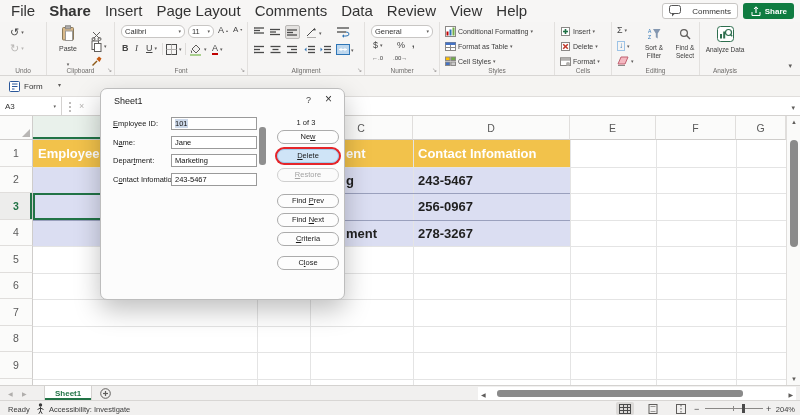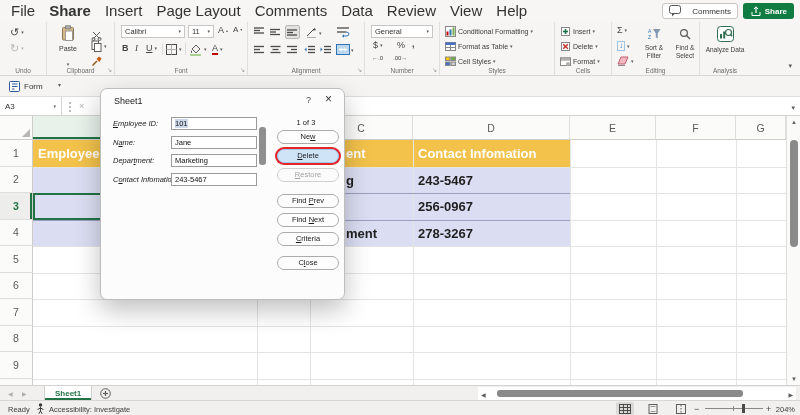--- a/index.html
+++ b/index.html
@@ -27,21 +27,21 @@
 
   
   #ribbon{position:absolute;top:22px;left:0;right:0;height:54px;background:var(--ribbon-bg);
           border-bottom:1px solid #d8d6d4;}
   .rg{position:absolute;top:0;height:53px;border-right:1px solid var(--line);}
   .glabel{position:absolute;bottom:1px;left:0;right:0;text-align:center;font-size:6.5px;color:#6e6c6a;}
   .launch{position:absolute;bottom:2px;right:2px;font-size:6px;color:#8a8886;line-height:1;}
   .rbtn{display:flex;align-items:center;gap:2px;}
   .rlabel7{font-size:7px;color:#3b3b3b;white-space:nowrap;}
   .rlabel65{font-size:6.5px;color:#3b3b3b;text-align:center;line-height:1.25;}
-  .combo{background:#fff;border:1px solid #c8c6c4;border-radius:0;display:flex;align-items:center;
+  .combo{background:#fff;border:1px solid #c8c6c4;border-radius:6px;display:flex;align-items:center;
          justify-content:space-between;padding:0 3px;font-size:7.5px;color:#333;}
   .glyphbtn{font-size:9px;color:#444;line-height:1;}
   .selbox{background:#e4e2e0;border:1px solid #b9b7b5;border-radius:2px;padding:1px;}
   .sep{position:absolute;width:1px;background:#dedcda;top:2px;height:12px;}
 
   
   #qat{position:absolute;top:76px;left:0;right:0;height:21px;background:#f5f4f2;border-bottom:1px solid #e0dedc;}
   #form-btn{position:absolute;left:4px;top:2px;height:16px;display:flex;align-items:center;gap:4px;padding:0 5px;font-size:8px;color:#333;}
   #qat-custom{position:absolute;left:58px;top:6px;}
   #frow{position:absolute;top:97px;left:0;right:0;height:19px;background:#fff;border-bottom:1px solid #d4d2d0;}
@@ -101,21 +101,21 @@
   #zoom-tick{position:absolute;left:733px;top:5px;width:1px;height:5px;background:#8a8886;}
   #zoom-thumb{position:absolute;left:742px;top:3px;width:3px;height:9px;background:#4a4a4a;}
   #zoom-pct{position:absolute;right:5px;top:4px;}
 
   
   #dialog{position:absolute;left:100px;top:88px;width:245px;height:212px;background:#fcfcfc;
           border:1px solid #bdbdbd;border-radius:7px;box-shadow:0 10px 26px rgba(0,0,0,.25);z-index:50;}
   #dlg-title{position:absolute;left:13px;top:7px;font-size:9px;color:#1a1a1a;}
   #dlg-help{position:absolute;right:33px;top:6px;font-size:9px;color:#444;}
   #dlg-close{position:absolute;right:12px;top:3px;font-size:12px;color:#333;}
-  .dfield-label{position:absolute;left:12px;font-size:7.5px;color:#1a1a1a;line-height:13px;white-space:nowrap;font-style:italic;}
+  .dfield-label{position:absolute;left:12px;font-size:7.5px;color:#1a1a1a;line-height:13px;white-space:nowrap;}
   .dinput{position:absolute;left:70px;width:86px;height:13px;background:#fff;border:1px solid #9a9a9a;
           font-size:7.5px;color:#111;line-height:11px;padding-left:3px;white-space:nowrap;}
   .val-sel{background:#cdd9ea;}
   #dlg-scroll{position:absolute;left:158px;top:38px;width:7px;height:38px;background:#8f8f8f;border-radius:3px;}
   #dlg-count{position:absolute;left:172px;top:29px;width:66px;text-align:center;font-size:7.5px;color:#1a1a1a;}
   .dbtn{position:absolute;left:176px;width:62px;height:14px;background:#fdfdfd;border:1px solid #ababab;
         border-radius:7px;font-size:7.5px;color:#1a1a1a;text-align:center;line-height:12px;}
   .dbtn.highlight{background:#cfe4f7;border-color:#9ecaeb;box-shadow:0 0 0 2px var(--red);}
   .dbtn.disabled{color:#a3a3a3;border-color:#cfcfcf;background:#fbfbfb;}
   u{text-decoration:underline;}

